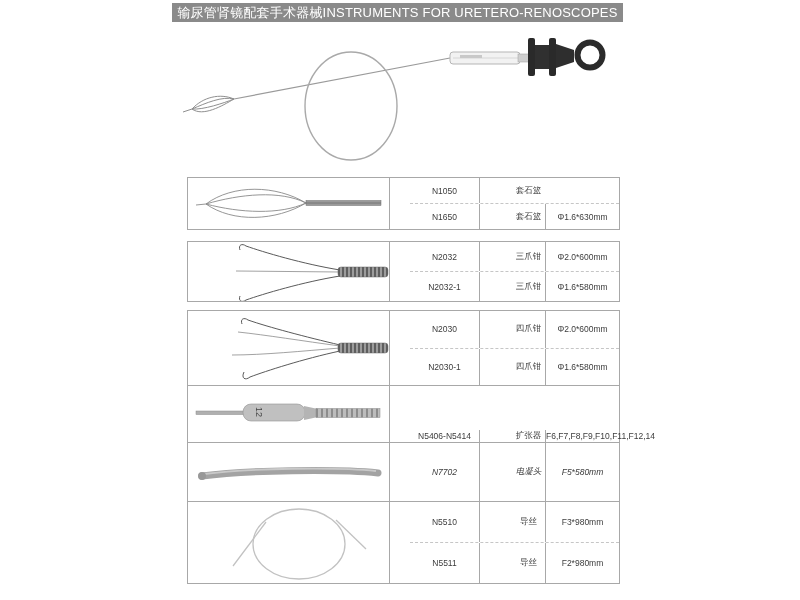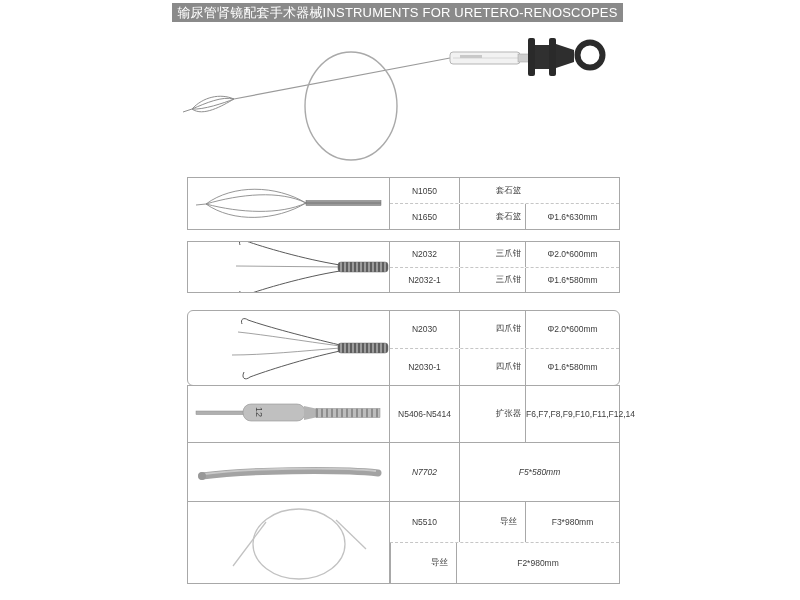--- a/index.html
+++ b/index.html
@@ -11,31 +11,31 @@
     position:absolute;left:172px;top:3px;width:451px;height:19px;
     background:#8a8a8a;color:#ffffff;display:flex;align-items:center;justify-content:center;
     font-size:13px;letter-spacing:.2px;white-space:nowrap;
   }
   .hero{position:absolute;left:150px;top:28px;width:500px;height:145px;}
   .group{
     position:absolute;left:187px;width:433px;border:1px solid #a8a8a8;
     background:#ffffff;display:flex;box-sizing:border-box;
   }
   .g1{top:177px;height:53px;}
-  .g2{top:241px;height:52px;}
-  .g3{top:310px;height:76px;border-radius:6px;}
-  .g4{top:385px;height:58px;}
+  .g2{top:241px;height:61px;}
+  .g3{top:310px;height:76px;}
+  .g4{top:385px;height:58px;align-items:flex-end;}
   .g5{top:442px;height:60px;font-style:italic;}
   .g6{top:501px;height:83px;justify-content:space-between;}
   .img-cell{
     width:201px;min-width:201px;border-right:1px solid #a8a8a8;
     display:flex;align-items:center;justify-content:center;overflow:hidden;
   }
   .rows{flex:1;display:flex;flex-direction:column;}
-  .row{flex:1;display:flex;}
+  .row{flex:1;display:flex;margin-left:20px;}
   .row + .row{border-top:1px dashed #c6c6c6;}
   .cell{
     display:flex;align-items:center;justify-content:center;
     font-size:8.5px;color:#3c3c3c;white-space:nowrap;box-sizing:border-box;
   }
   .cell.model{width:69px;min-width:69px;}
   .cell.cname{width:66px;min-width:66px;border-left:1px solid #a8a8a8;padding-left:32px;}
   .cell.spec{flex:1;border-left:1px solid #a8a8a8;}
   svg{display:block;}
 </style>
@@ -187,37 +187,39 @@
   <div class="img-cell">
     <svg width="201" height="58" viewBox="0 0 201 58">
       <path d="M14,33 C60,27 150,26 190,30" stroke="#a3a3a3" stroke-width="7" stroke-linecap="round" fill="none"></path>
       <path d="M16,31 C60,25 150,24 188,28" stroke="#c9c9c9" stroke-width="1.8" fill="none"></path>
       <circle cx="14" cy="33" r="4" fill="#989898"></circle>
     </svg>
   </div>
   <div class="rows">
     <div class="row">
       <div class="cell model">N7702</div>
+      <div class="cell cname">电凝头</div>
       <div class="cell spec">F5*580mm</div>
     </div>
   </div>
 </div>
 
 <div class="group g6">
   <div class="img-cell">
     <svg width="201" height="81" viewBox="0 0 201 81">
       <ellipse cx="111" cy="42" rx="46" ry="35" stroke="#c2c2c2" stroke-width="1.3" fill="none"></ellipse>
       <line x1="45" y1="64" x2="78" y2="20" stroke="#c2c2c2" stroke-width="1.3"></line>
       <line x1="148" y1="18" x2="178" y2="47" stroke="#c2c2c2" stroke-width="1.3"></line>
     </svg>
   </div>
   <div class="rows">
     <div class="row">
       <div class="cell model">N5510</div>
       <div class="cell cname">导丝</div>
       <div class="cell spec">F3*980mm</div>
     </div>
     <div class="row">
+      <div class="cell model">N5511</div>
       <div class="cell cname">导丝</div>
       <div class="cell spec">F2*980mm</div>
     </div>
   </div>
 </div>
 
 </body></html>

